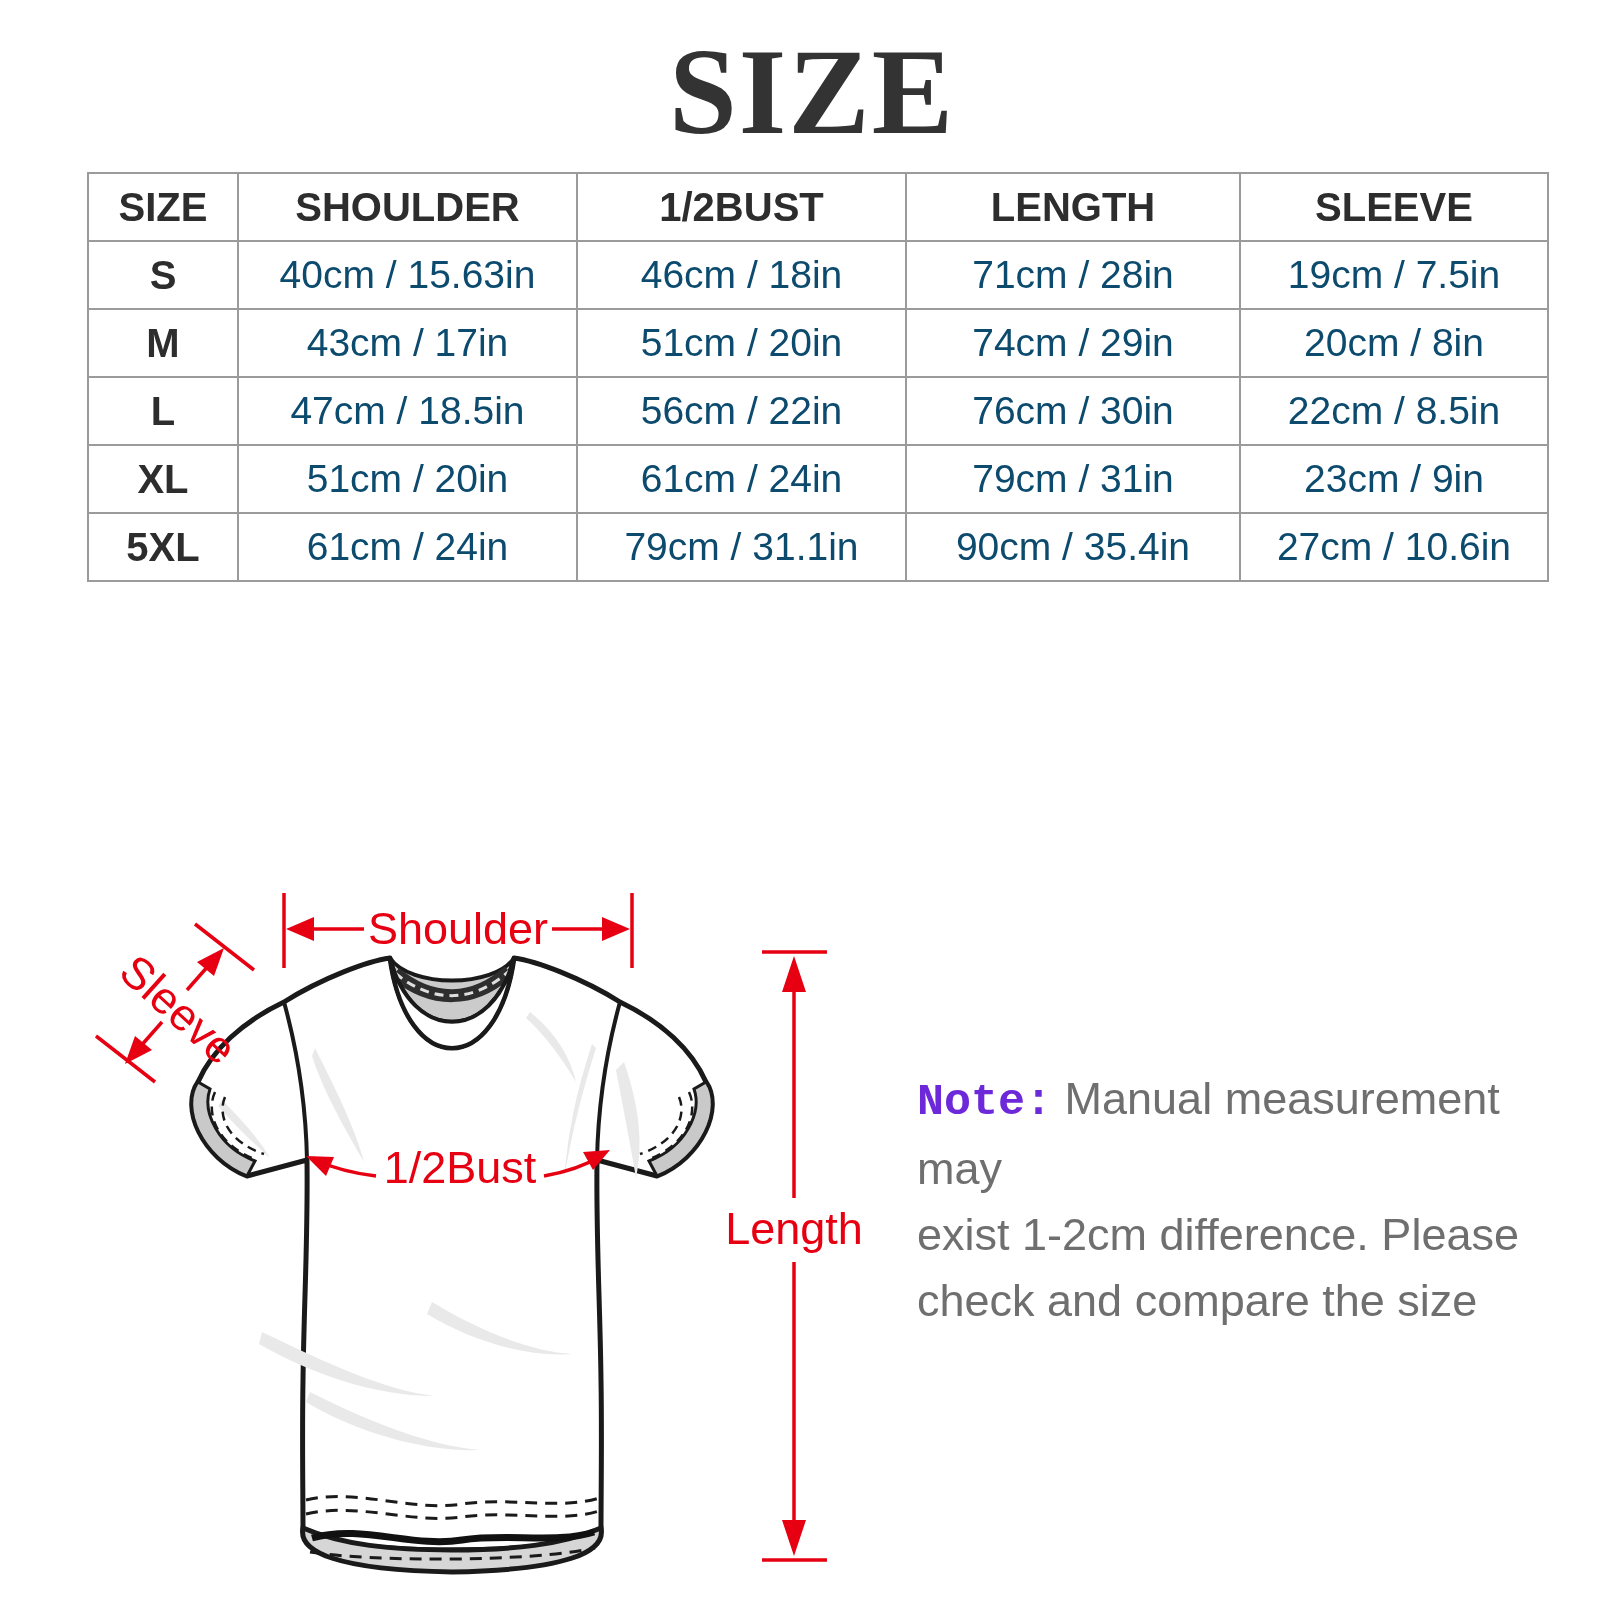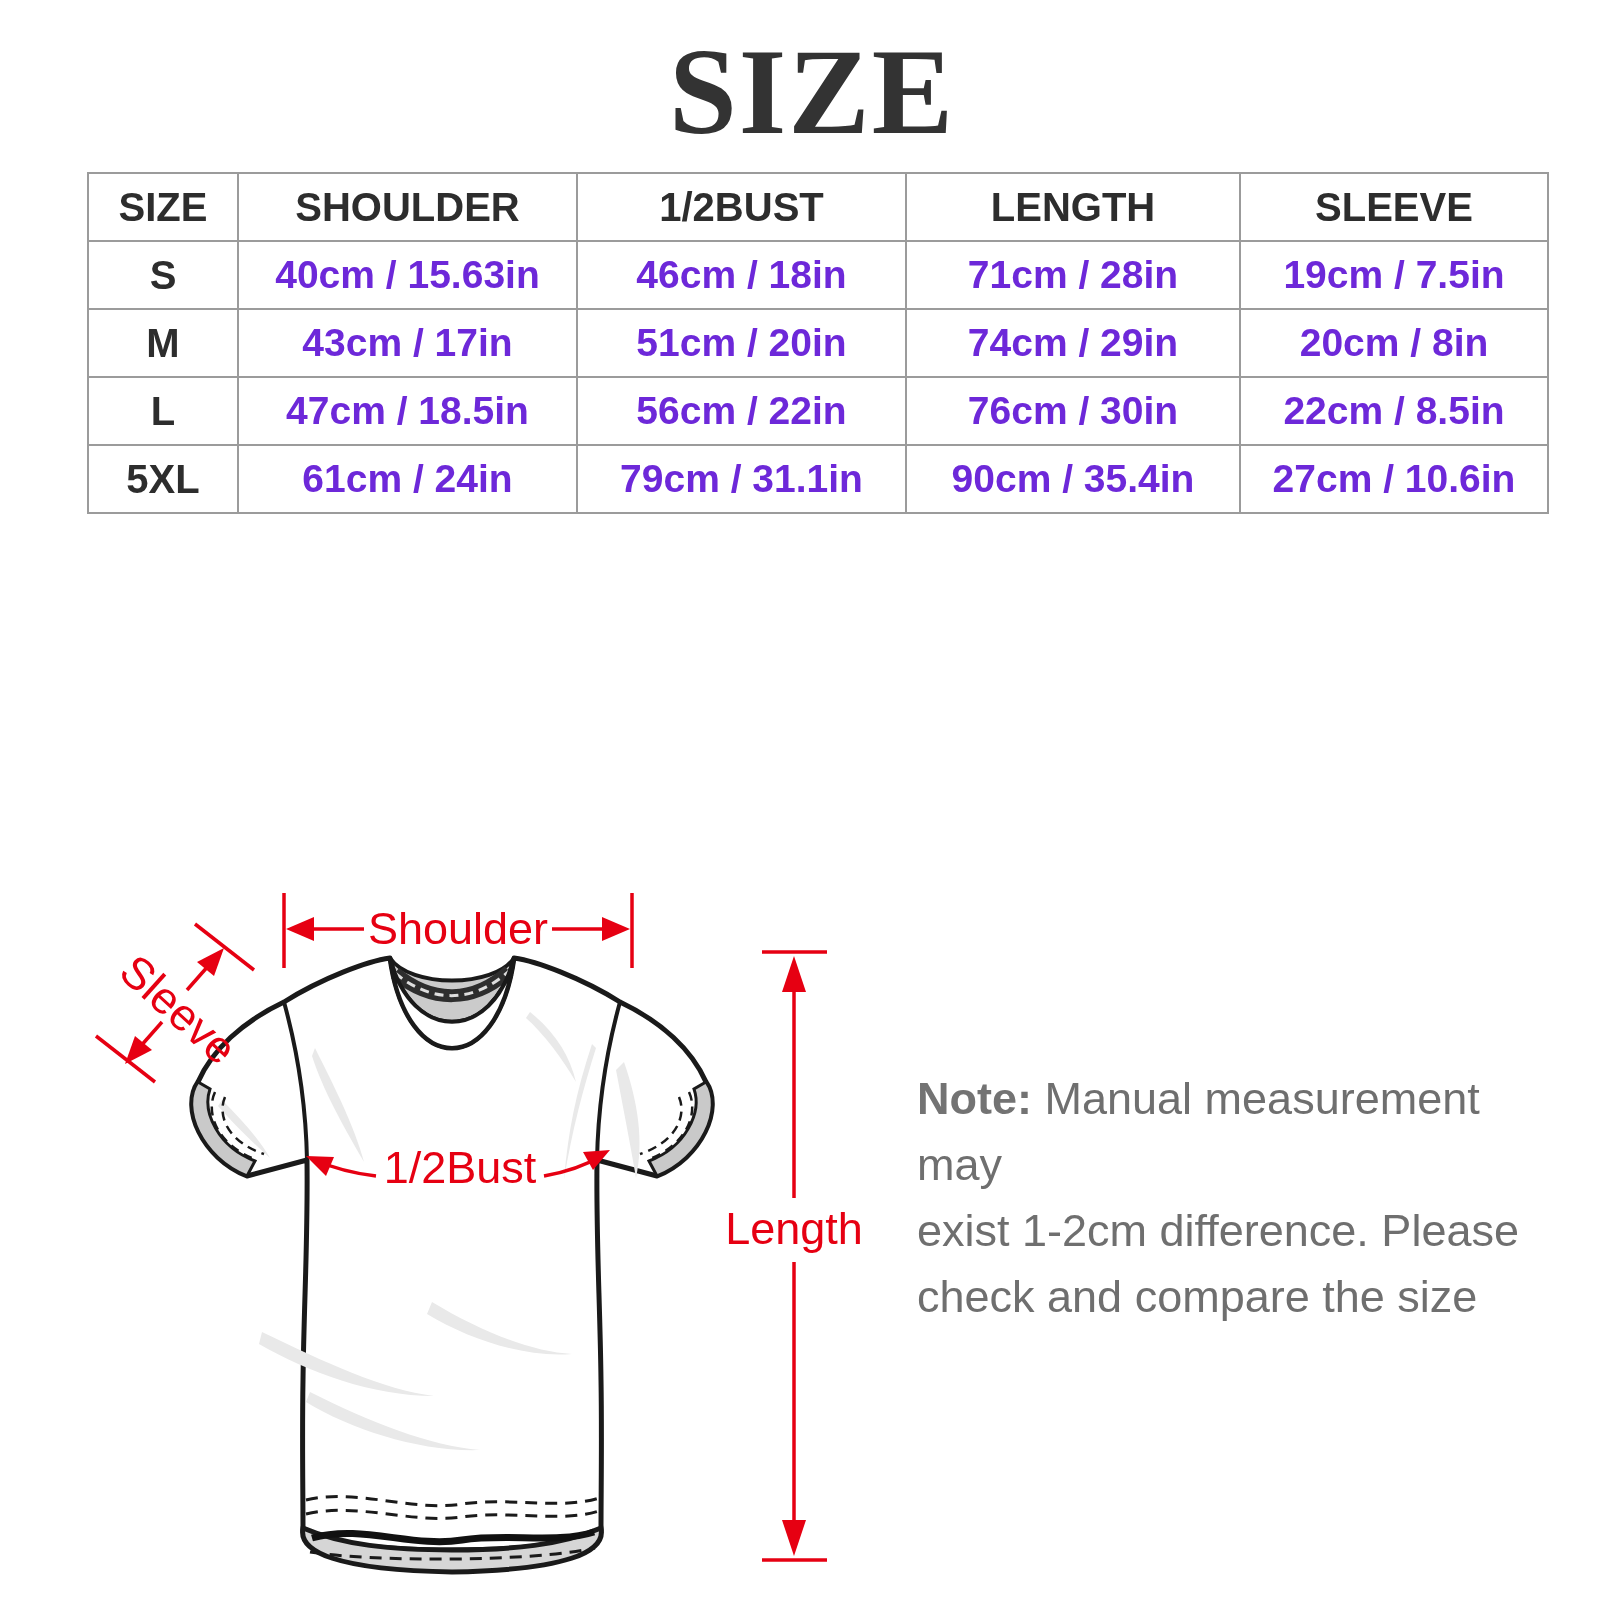--- a/index.html
+++ b/index.html
@@ -6,28 +6,28 @@
   #canvas{position:relative;width:1600px;height:1588px;background:#ffffff;overflow:hidden;
           font-family:"Liberation Sans", sans-serif;margin-left:12px;}
   .page-title{position:absolute;left:0;top:22px;width:1600px;text-align:center;
               font-family:"Liberation Serif", serif;font-weight:bold;font-size:122px;
               color:#333333;letter-spacing:2px;}
   .size-table{position:absolute;left:75px;top:172px;width:1460px;border-collapse:collapse;
               table-layout:fixed;}
   .size-table td,.size-table th{border:2px solid #9b9b9b;height:66px;text-align:center;
               vertical-align:middle;padding:0;}
   .size-table th{font-size:40px;font-weight:bold;color:#2d2d2d;}
-  .size-table td{font-size:39px;color:#6d28d9;font-weight:bold;}
+  .size-table td{font-size:39px;color:#0c4a6e;font-weight:normal;}
   .size-table td.size-col{font-weight:bold;color:#2d2d2d;font-size:40px;}
   .col-size{width:150px;}.col-shoulder{width:339px;}.col-bust{width:329px;}
   .col-length{width:334px;}.col-sleeve{width:308px;}
   .diagram-svg{position:absolute;left:0;top:0;width:1600px;height:1600px;}
   .note-block{position:absolute;left:905px;top:1066px;width:640px;color:#6f6f6f;
               font-size:45px;line-height:66px;}
-  .note-label{font-weight:bold;color:#737373;}
+  .note-label{font-weight:bold;color:#6d28d9;font-family:Liberation Mono, monospace;}
   .red-label{font-family:"Liberation Sans", sans-serif;font-size:45px;fill:#e60012;}
 </style>
 </head>
 <body>
 
 <div id="canvas">
 
   <div class="page-title">SIZE</div>
 
   <table class="size-table">
@@ -59,20 +59,27 @@
       <td>51cm / 20in</td>
       <td>74cm / 29in</td>
       <td>20cm / 8in</td>
     </tr>
     <tr>
       <td class="size-col">L</td>
       <td>47cm / 18.5in</td>
       <td>56cm / 22in</td>
       <td>76cm / 30in</td>
       <td>22cm / 8.5in</td>
+    </tr>
+    <tr>
+      <td class="size-col">XL</td>
+      <td>51cm / 20in</td>
+      <td>61cm / 24in</td>
+      <td>79cm / 31in</td>
+      <td>23cm / 9in</td>
     </tr>
     <tr>
       <td class="size-col">5XL</td>
       <td>61cm / 24in</td>
       <td>79cm / 31.1in</td>
       <td>90cm / 35.4in</td>
       <td>27cm / 10.6in</td>
     </tr>
   </tbody>
     </table>

